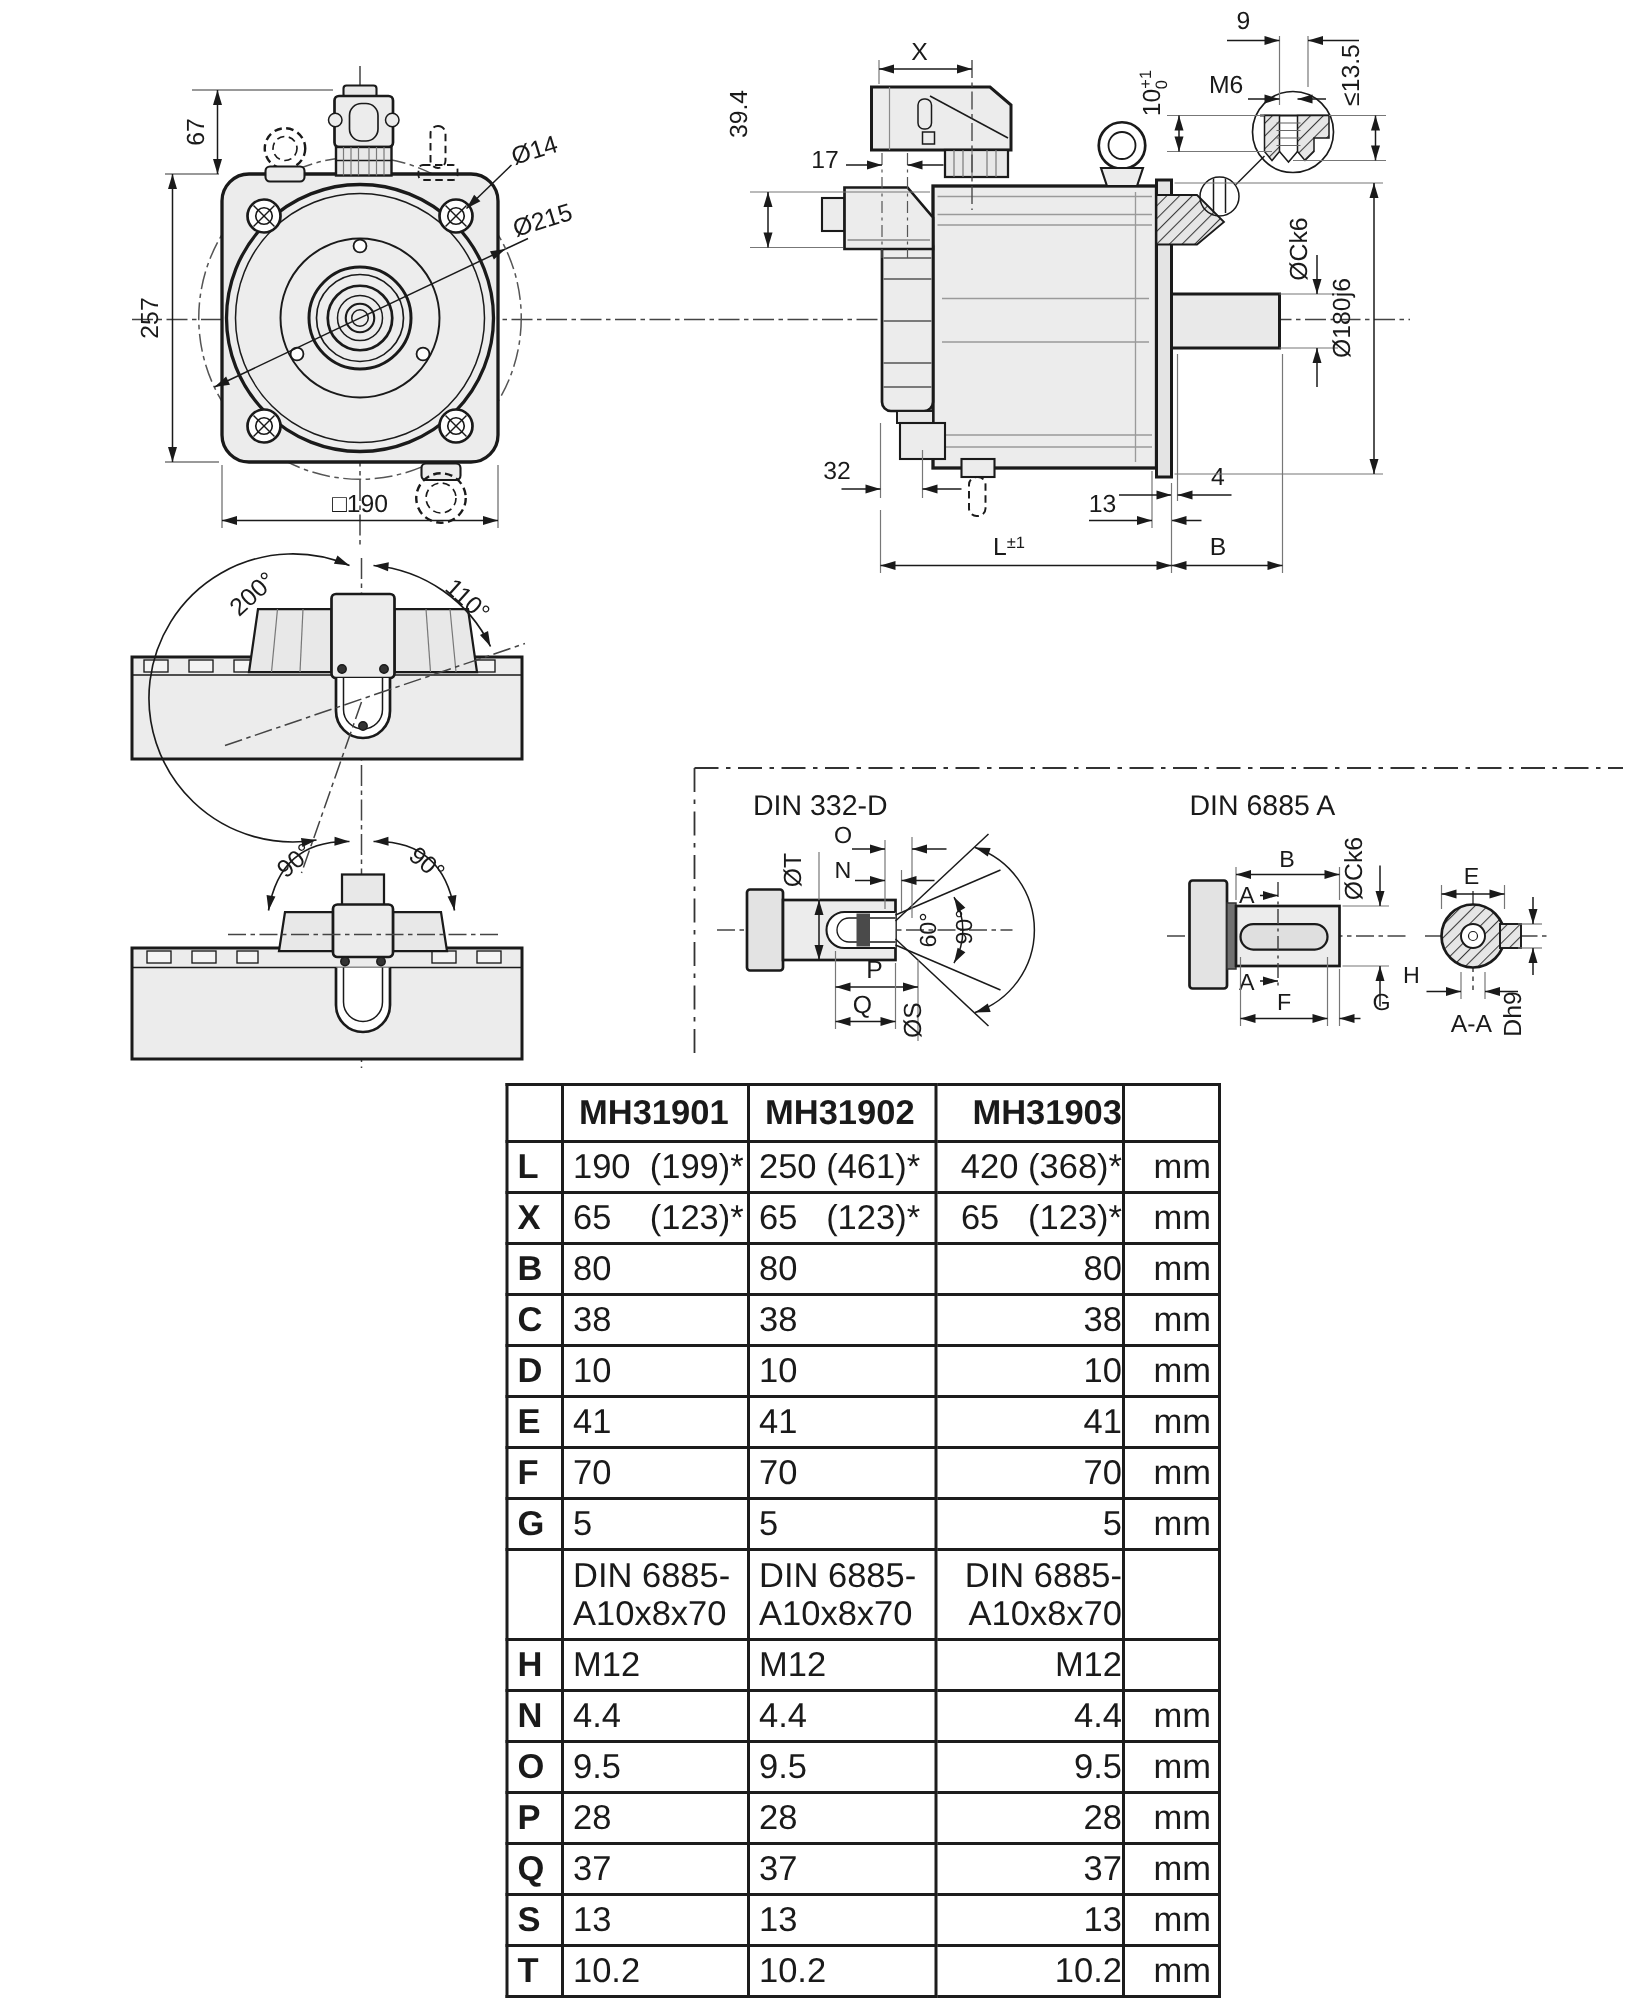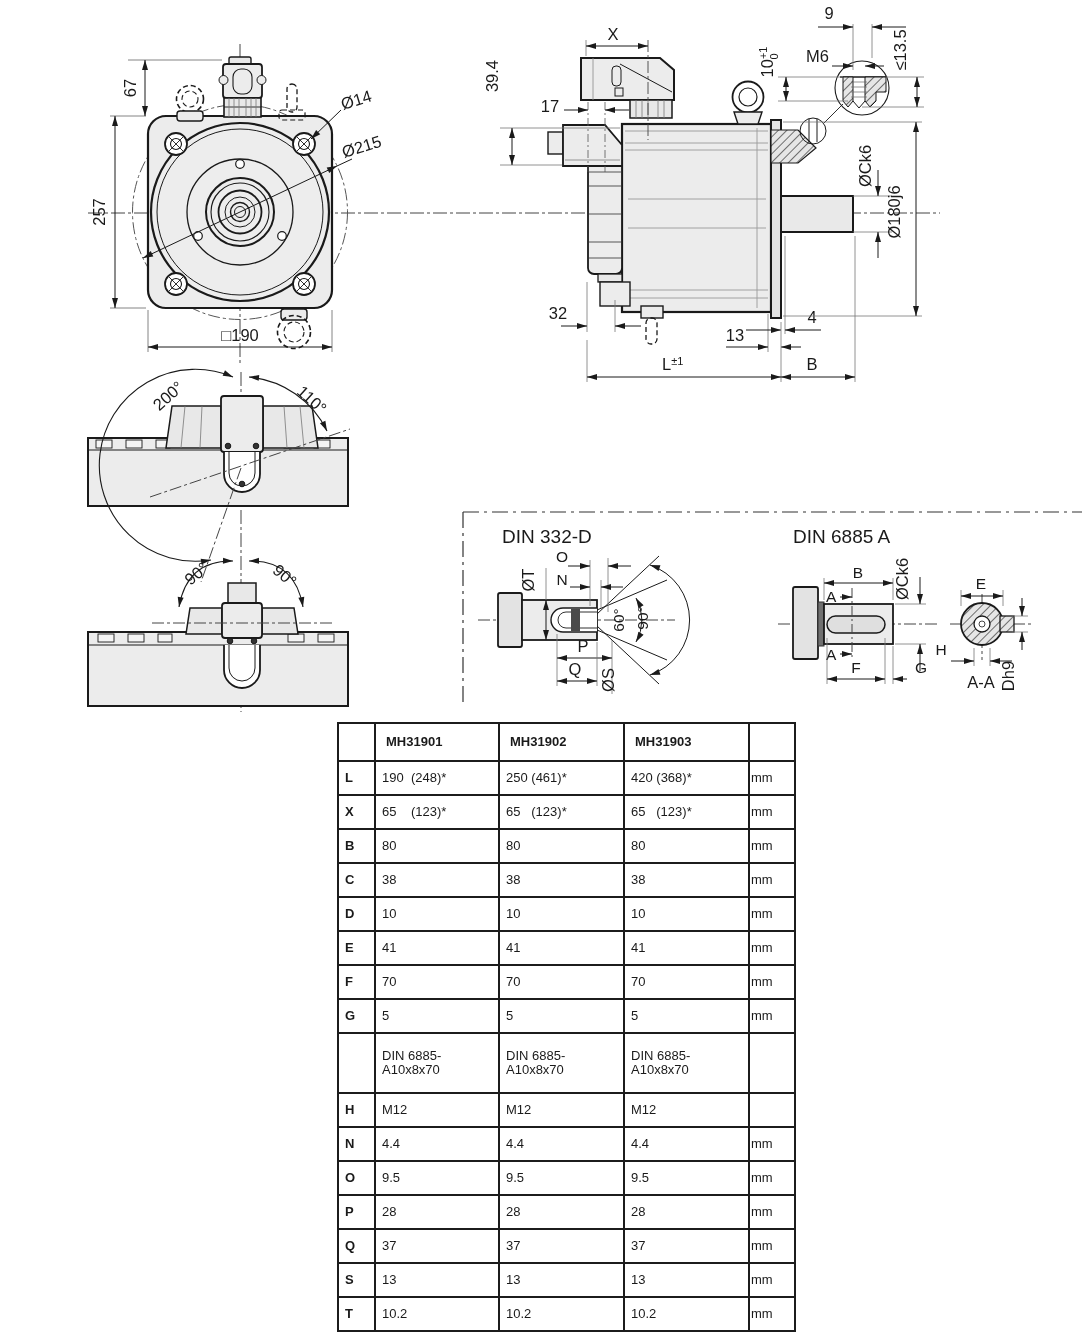--- a/index.html
+++ b/index.html
@@ -5,29 +5,29 @@
   html,body{margin:0;padding:0;background:#fff;}
   #page{position:relative;width:1084px;height:1344px;background:#ffffff;overflow:hidden;
         font-family:"Liberation Sans", sans-serif;color:#1a1a1a;}
   svg{position:absolute;left:0;top:0;}
   svg text{font-family:"Liberation Sans", sans-serif;fill:#1a1a1a;font-size:16.5px;}
   .t19{font-size:19px;}
   .t15{font-size:15.5px;}
   .sup{font-size:11px;}
   
   #dimtable{position:absolute;left:337px;top:722px;border-collapse:collapse;
-            font-size:13px;}
+            font-size:23px;}
   #dimtable td{border:2px solid #1c1c1c;padding:0 0 0 6px;vertical-align:middle;
                white-space:pre;line-height:1.1;}
   #dimtable td.hd{font-weight:bold;text-align:left;padding-left:10px;}
   #dimtable td.lbl{font-weight:bold;width:29px;}
   #dimtable td.c1{width:112px;}
   #dimtable td.c2{width:113px;}
-  #dimtable td.c3{width:113px;}
-  #dimtable td.un{width:43px;padding-left:1px;}
+  #dimtable td.c3{width:113px;text-align:right;}
+  #dimtable td.un{width:43px;padding-left:19px;}
   #dimtable tr.r{height:34px;}
   #dimtable tr.rh{height:38px;}
   #dimtable tr.rd{height:60px;}
   #dimtable tr.rd td{white-space:pre-line;margin-top:38px;}
 </style>
 </head>
 <body>
 
 <div id="page">
 
@@ -479,21 +479,21 @@
   <tbody>
         <tr class="rh">
     <td class="lbl"></td>
     <td class="hd c1">MH31901</td>
     <td class="hd c2">MH31902</td>
     <td class="hd c3">MH31903</td>
     <td class="un"></td>
   </tr>
   <tr class="r">
           <td class="lbl">L</td>
-          <td class="c1">190  (248)*</td>
+          <td class="c1">190  (199)*</td>
           <td class="c2">250 (461)*</td>
           <td class="c3">420 (368)*</td>
           <td class="un">mm</td>
         </tr>
   <tr class="r">
           <td class="lbl">X</td>
           <td class="c1">65    (123)*</td>
           <td class="c2">65   (123)*</td>
           <td class="c3">65   (123)*</td>
           <td class="un">mm</td>

